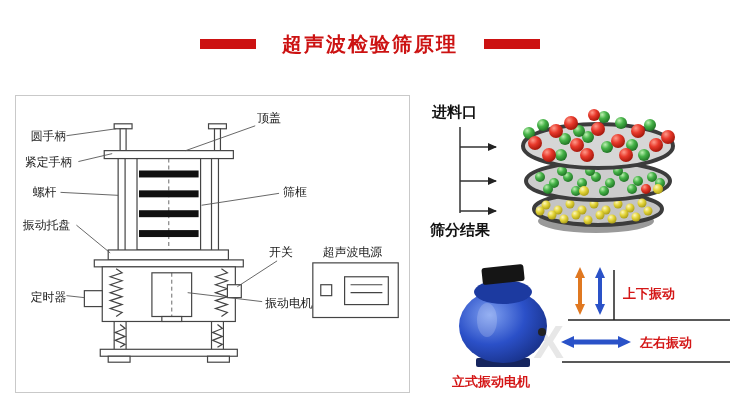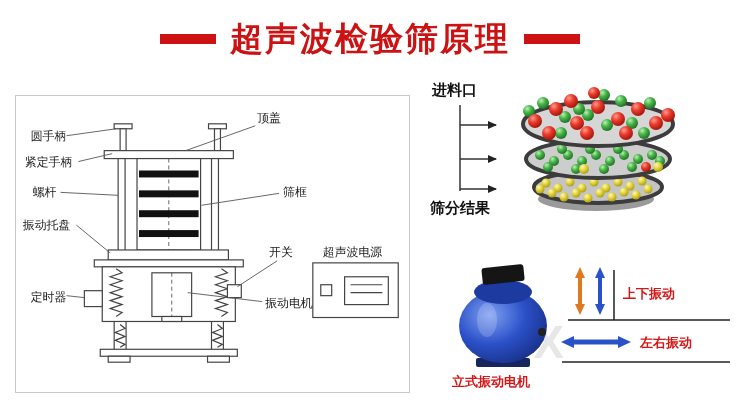--- a/index.html
+++ b/index.html
@@ -3,27 +3,27 @@
 <meta charset="utf-8">
 <style>
   * { box-sizing: border-box; }
   html, body { margin: 0; padding: 0; background: #ffffff; }
   body { font-family: "Liberation Sans", "DejaVu Sans", sans-serif; }
   .page { position: relative; width: 740px; height: 410px; background: #ffffff; overflow: hidden; }
 
   .title-row { position: absolute; top: 22px; left: 0; width: 740px;
     display: flex; align-items: center; justify-content: center; gap: 14px; }
   .title-bar { width: 56px; height: 10px; background: #cc1212; }
-  .page-title { margin: 0; font-size: 33px; font-weight: bold; color: #cc1212; letter-spacing: 2px; line-height: 1; }
+  .page-title { margin: 12px; font-size: 20px; font-weight: bold; color: #cc1212; letter-spacing: 2px; line-height: 1; }
 
   .machine-panel { position: absolute; left: 15px; top: 95px; width: 395px; height: 298px;
     border: 1px solid #c9c9c9; background: #fff; }
   .machine-svg { width: 100%; height: 100%; display: block; }
 
-  .sieve-wrap { position: absolute; left: 428px; top: 79px; width: 304px; height: 150px; }
+  .sieve-wrap { position: absolute; left: 428px; top: 101px; width: 304px; height: 150px; }
   .sieve-svg { width: 100%; height: 100%; display: block; }
 
   .motor-wrap { position: absolute; left: 430px; top: 258px; width: 304px; height: 142px; }
   .motor-svg { width: 100%; height: 100%; display: block; }
 
   svg text { font-family: "Liberation Sans", "DejaVu Sans", sans-serif; }
   .dlabel { font-size: 12px; fill: #222222; }
   .blabel { font-size: 15px; font-weight: bold; fill: #111111; }
   .rlabel { font-size: 13px; font-weight: bold; fill: #d41717; }
 </style>

